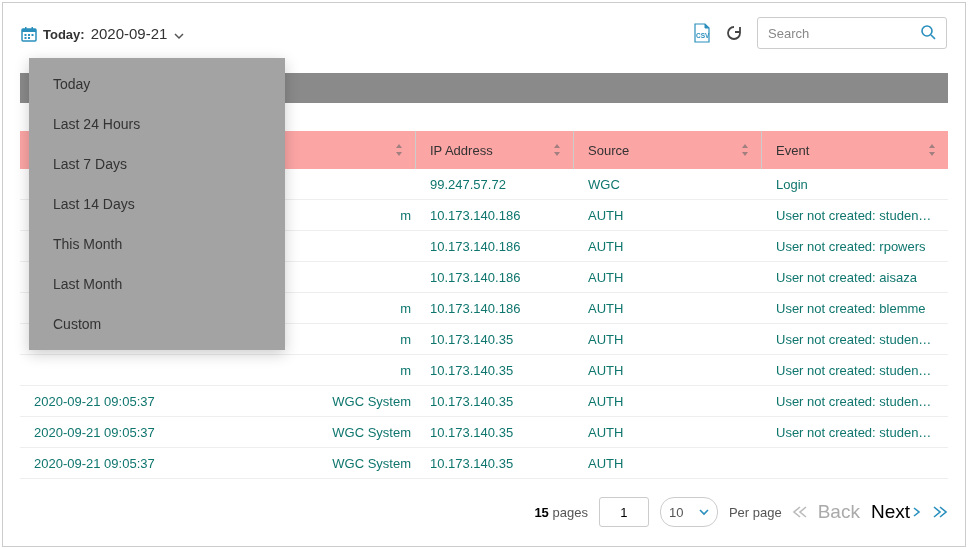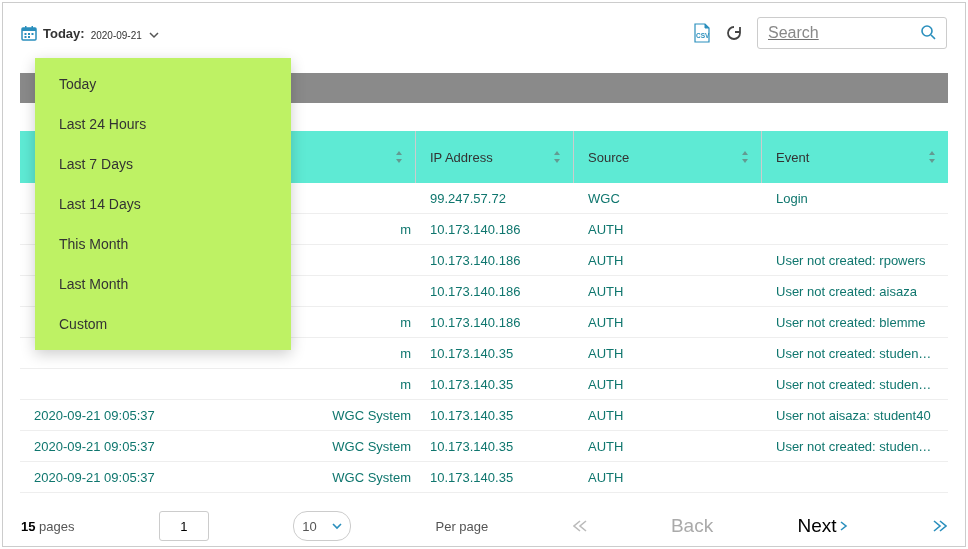--- a/index.html
+++ b/index.html
@@ -28,60 +28,59 @@
     padding: 14px 18px 10px 18px;
   }
   .date-picker {
     display: flex;
     align-items: flex-end;
     gap: 6px;
     cursor: pointer;
   }
   .cal-icon svg { display: block; }
   .date-label { font-weight: 700; font-size: 13px; }
-  .date-value { font-size: 10px; color: #333; }
+  .date-value { font-size: 15px; color: #333; }
   .chev-down svg { display: block; }
   .top-right {
     display: flex;
     align-items: center;
     gap: 14px;
   }
   .icon-btn { cursor: pointer; display: flex; align-items: center; }
   .search-box {
     display: flex;
     align-items: center;
     border: 1px solid #ccc;
     border-radius: 3px;
     padding: 0 10px;
     height: 32px;
     width: 190px;
     justify-content: space-between;
   }
   .search-box input {
     border: none;
     outline: none;
-    font-size: 16px;
-    color: #737373;
+    font-size: 13px;
+    color: #0369a1;
     width: 140px;
     background: transparent;
-    text-decoration: underline;
   }
   .search-box input::placeholder { color: #888; }
   .gray-bar {
     background: #8a8a8a;
     height: 30px;
     margin: 14px 17px 0 17px;
   }
   .table-wrap {
     margin: 0 17px;
   }
   .thead {
     display: flex;
-    background: #5eead4;
-    height: 52px;
+    background: #fca5a5;
+    height: 38px;
     align-items: center;
     font-size: 13px;
     color: #333;
     margin-top: 28px;
   }
   .th {
     display: flex;
     align-items: center;
     justify-content: space-between;
     padding: 0 12px 0 14px;
@@ -106,21 +105,21 @@
   }
   .td {
     padding: 0 14px;
     white-space: nowrap;
     overflow: hidden;
     text-overflow: ellipsis;
   }
   .footer {
     display: flex;
     align-items: center;
-    justify-content: space-between;
+    justify-content: flex-end;
     gap: 11px;
     padding: 18px 18px 0 18px;
     font-size: 13px;
     color: #555;
   }
   .pages-label b { color: #000; font-weight: 700; }
   .page-input {
     border: 1px solid #ccc;
     border-radius: 3px;
     width: 50px;
@@ -145,23 +144,23 @@
     align-items: center;
     gap: 2px;
     color: #aaa;
     cursor: default;
     font-size: 19px;
   }
   .nav-btn.active { color: #000000; cursor: pointer; }
   .dropdown {
     position: absolute;
     top: 55px;
-    left: 32px;
+    left: 26px;
     width: 256px;
-    background: #bef264;
+    background: #a3a3a3;
     box-shadow: 0 4px 14px rgba(0,0,0,.2);
     z-index: 50;
     padding: 6px 0;
   }
   .dropdown-item {
     padding: 12px 24px;
     font-size: 14px;
     color: #333;
     cursor: pointer;
   }
@@ -271,20 +270,21 @@
           <div class="td col-user" style="text-align:right;padding-right:5px;"></div>
           <div class="td col-ip">99.247.57.72</div>
           <div class="td col-src">WGC</div>
           <div class="td col-evt">Login</div>
         </div>
         <div class="trow">
           <div class="td col-date"></div>
           <div class="td col-user" style="text-align:right;padding-right:5px;">m</div>
           <div class="td col-ip">10.173.140.186</div>
           <div class="td col-src">AUTH</div>
+          <div class="td col-evt">User not created: student20</div>
         </div>
         <div class="trow">
           <div class="td col-date"></div>
           <div class="td col-user" style="text-align:right;padding-right:5px;"></div>
           <div class="td col-ip">10.173.140.186</div>
           <div class="td col-src">AUTH</div>
           <div class="td col-evt">User not created: rpowers</div>
         </div>
         <div class="trow">
           <div class="td col-date"></div>
@@ -312,21 +312,21 @@
           <div class="td col-user" style="text-align:right;padding-right:5px;">m</div>
           <div class="td col-ip">10.173.140.35</div>
           <div class="td col-src">AUTH</div>
           <div class="td col-evt">User not created: student1...</div>
         </div>
         <div class="trow">
           <div class="td col-date">2020-09-21 09:05:37</div>
           <div class="td col-user" style="text-align:right;padding-right:5px;">WGC System</div>
           <div class="td col-ip">10.173.140.35</div>
           <div class="td col-src">AUTH</div>
-          <div class="td col-evt">User not aisaza: student40</div>
+          <div class="td col-evt">User not created: student40</div>
         </div>
         <div class="trow">
           <div class="td col-date">2020-09-21 09:05:37</div>
           <div class="td col-user" style="text-align:right;padding-right:5px;">WGC System</div>
           <div class="td col-ip">10.173.140.35</div>
           <div class="td col-src">AUTH</div>
           <div class="td col-evt">User not created: student50</div>
         </div>
         <div class="trow">
           <div class="td col-date">2020-09-21 09:05:37</div>

